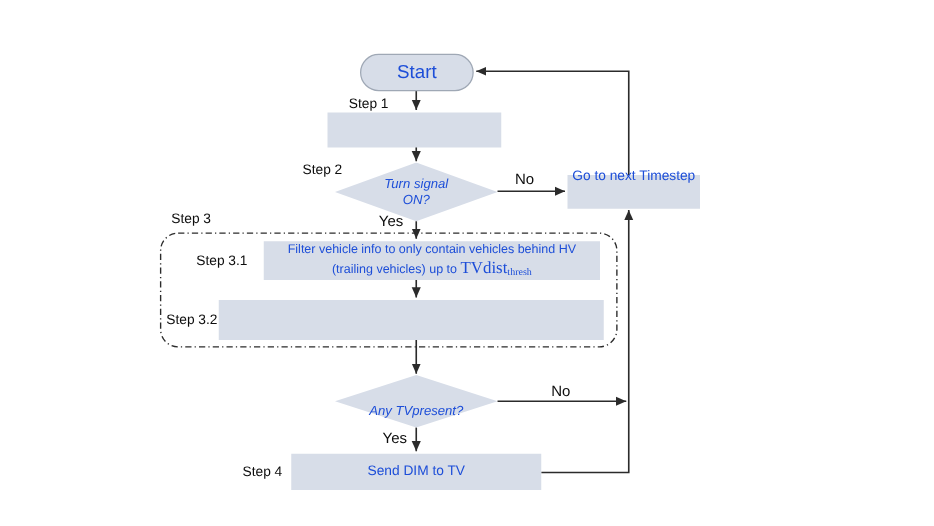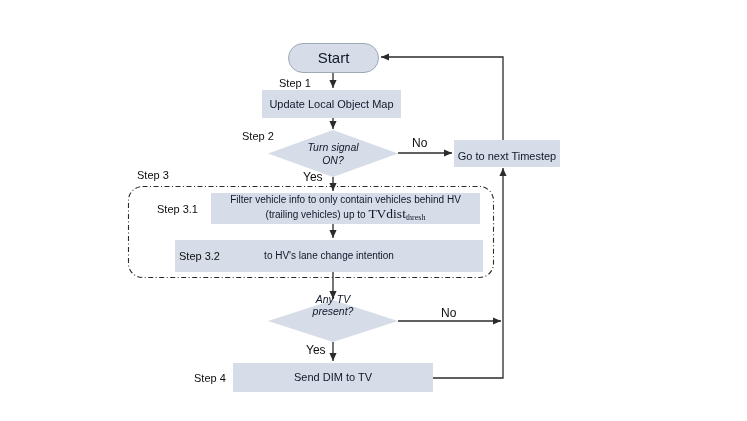--- a/index.html
+++ b/index.html
@@ -23,21 +23,21 @@
     top: 0;
     width: 747px;
     height: 421px;
   }
   .node-label {
     position: absolute;
     display: flex;
     align-items: center;
     justify-content: center;
     text-align: left;
-    color: #0f172a;
+    color: #1d4ed8;
     line-height: 1.18;
     pointer-events: none;
   }
   .proc-box {
     position: absolute;
     background: #d7dde8;
     border: none;
     box-sizing: border-box;
   }
   .start-box {
@@ -115,62 +115,60 @@
     <path d="M 503 140 L 503 57 L 381 57" fill="none" stroke="#2b2b2b" stroke-width="1.3" marker-end="url(#arrow)"></path>
 
     
     <rect x="128.5" y="186.5" width="365" height="91" rx="14" ry="14" fill="none" stroke="#2b2b2b" stroke-width="1.1" stroke-dasharray="5 2.5 1 2.5"></rect>
   </svg>
 
   <div class="start-box" style="left:288px; top:43px; width:91px; height:30px;"></div>
   <div class="node-label txt-start" style="left:288px; top:43px; width:91px; height:30px;">Start</div>
 
   <div class="proc-box" style="left:262px; top:90px; width:139px; height:28px;"></div>
-  <div class="node-label txt-proc" style="left:262px; top:90px; width:139px; height:28px;">Update Local Object Map</div>
 
   <svg style="position:absolute; left:268px; top:130px; width:130px; height:47px;" viewBox="0 0 130 47" xmlns="http://www.w3.org/2000/svg">
     <polygon points="65,0 130,23.5 65,47 0,23.5" fill="#d7dde8"></polygon>
   </svg>
   <div class="node-label txt-diamond" style="left:268px; top:130px; width:130px; height:47px; flex-direction:column;">
     <span>Turn signal</span>
     <span>ON?</span>
   </div>
 
   <div class="proc-box" style="left:454px; top:140px; width:106px; height:27px;"></div>
-  <div class="node-label txt-proc" style="left:454px; top:143px; width:106px; height:27px;">Go to next Timestep</div>
+  <div class="node-label txt-proc" style="left:454px; top:128px; width:106px; height:27px;">Go to next Timestep</div>
 
   <div class="proc-box" style="left:211px; top:193px; width:269px; height:31px;"></div>
   <div class="node-label txt-sub" style="left:211px; top:193px; width:269px; height:31px; flex-direction:column;">
     <span>Filter vehicle info to only contain vehicles behind HV</span>
     <span>
       <span>(trailing vehicles) up to </span><span class="serif-term"><span>TVdist</span><sub>thresh</sub></span>
     </span>
   </div>
 
   <div class="proc-box" style="left:175px; top:240px; width:308px; height:32px;"></div>
   <div class="node-label txt-sub" style="left:175px; top:240px; width:308px; height:32px; flex-direction:column;">
-    <span>to HV's lane change intention</span>
   </div>
 
   <svg style="position:absolute; left:268px; top:300px; width:130px; height:42px;" viewBox="0 0 130 42" xmlns="http://www.w3.org/2000/svg">
     <polygon points="65,0 130,21 65,42 0,21" fill="#d7dde8"></polygon>
   </svg>
-  <div class="node-label txt-diamond" style="left:268px; top:284px; width:130px; height:42px; flex-direction:column;">
+  <div class="node-label txt-diamond" style="left:268px; top:308px; width:130px; height:42px; flex-direction:row;">
     <span>Any TV</span>
     <span>present?</span>
   </div>
 
   <div class="proc-box" style="left:233px; top:363px; width:200px; height:29px;"></div>
   <div class="node-label txt-proc" style="left:233px; top:363px; width:200px; height:29px;">Send DIM to TV</div>
 
   <div class="step-tag" style="left:279px; top:77px;">Step 1</div>
   <div class="step-tag" style="left:242px; top:130px;">Step 2</div>
   <div class="step-tag" style="left:137px; top:169px;">Step 3</div>
   <div class="step-tag" style="left:157px; top:203px;">Step 3.1</div>
-  <div class="step-tag" style="left:133px; top:250px;margin-left:46px;">Step 3.2</div>
+  <div class="step-tag" style="left:133px; top:250px;">Step 3.2</div>
   <div class="step-tag" style="left:194px; top:372px;">Step 4</div>
 
   <div class="edge-label" style="left:412px; top:136px;">No</div>
   <div class="edge-label" style="left:303px; top:170px;">Yes</div>
   <div class="edge-label" style="left:441px; top:306px;">No</div>
   <div class="edge-label" style="left:306px; top:343px;">Yes</div>
 
 </div>
 
 </body></html>

